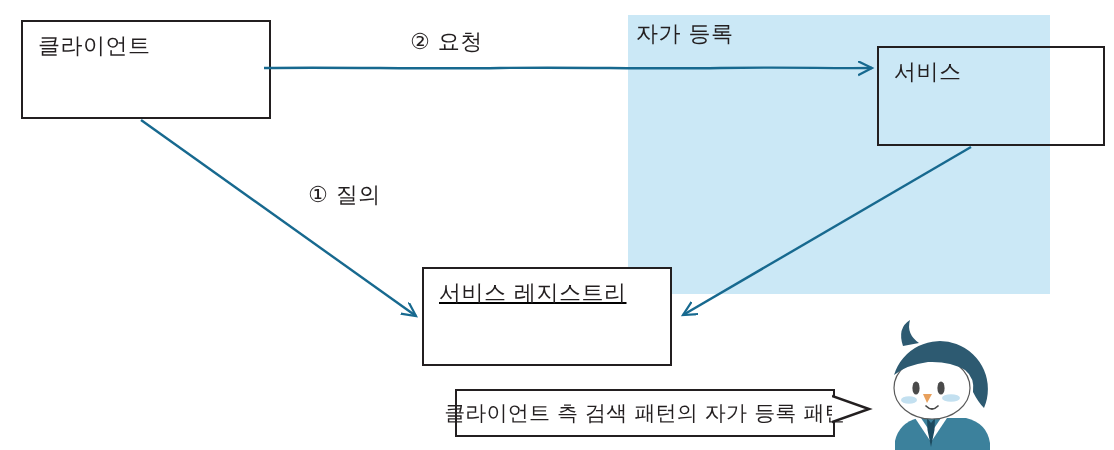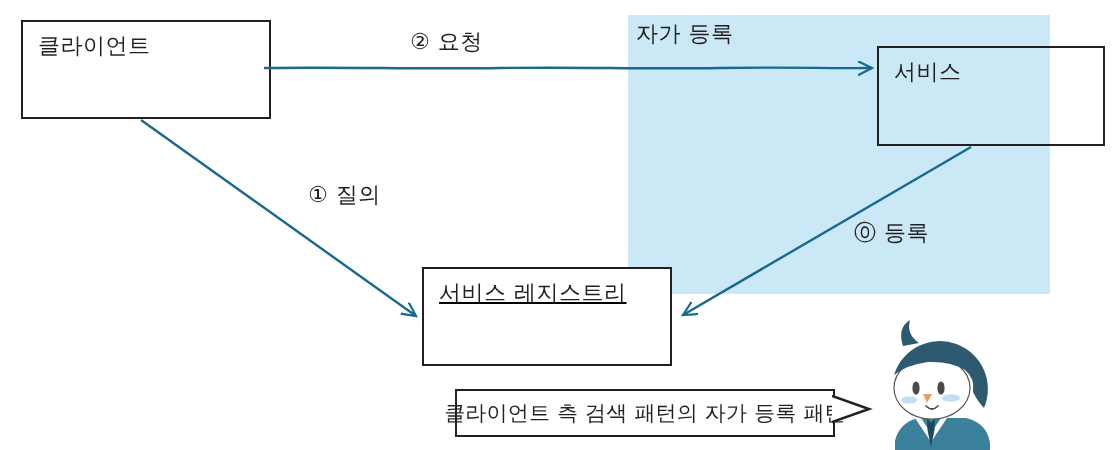--- a/index.html
+++ b/index.html
@@ -140,21 +140,20 @@
       <ellipse cx="951" cy="398" rx="9" ry="3.8" style="fill:var(--blush)"></ellipse>
 
       <path d="M923 394 L932 394 L927 403 Z" style="fill:var(--skin-accent)"></path>
 
       <path d="M926 406 Q932 412 938 406" fill="none" stroke="#4a4a4a" stroke-width="1.7" stroke-linecap="round"></path>
     </g>
   </svg>
 
   <div class="arrow-label label-request">② 요청</div>
   <div class="arrow-label label-query">① 질의</div>
-  <div class="arrow-label label-register">⓪ 등록</div>
 
   <div class="callout">클라이언트 측 검색 패턴의 자가 등록 패턴</div>
   <svg class="callout-tail" viewBox="0 0 42 32">
     <path d="M0 2 L37 15 L0 28 Z" fill="#ffffff"></path>
     <path d="M0 2 L37 15 L0 28" fill="none" stroke="#231f20" stroke-width="2.5"></path>
   </svg>
 
 </div>
 
 </body></html>

